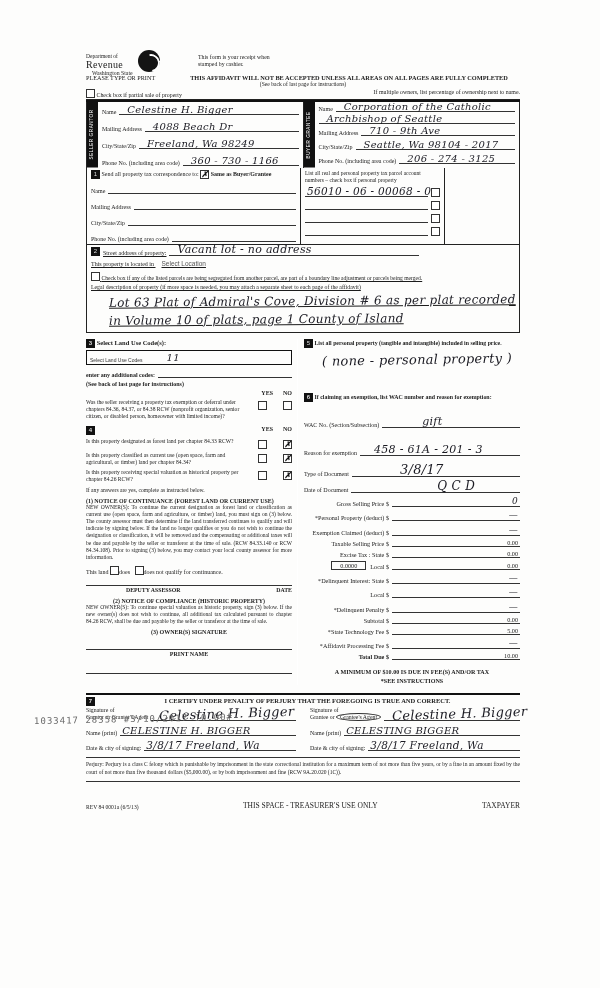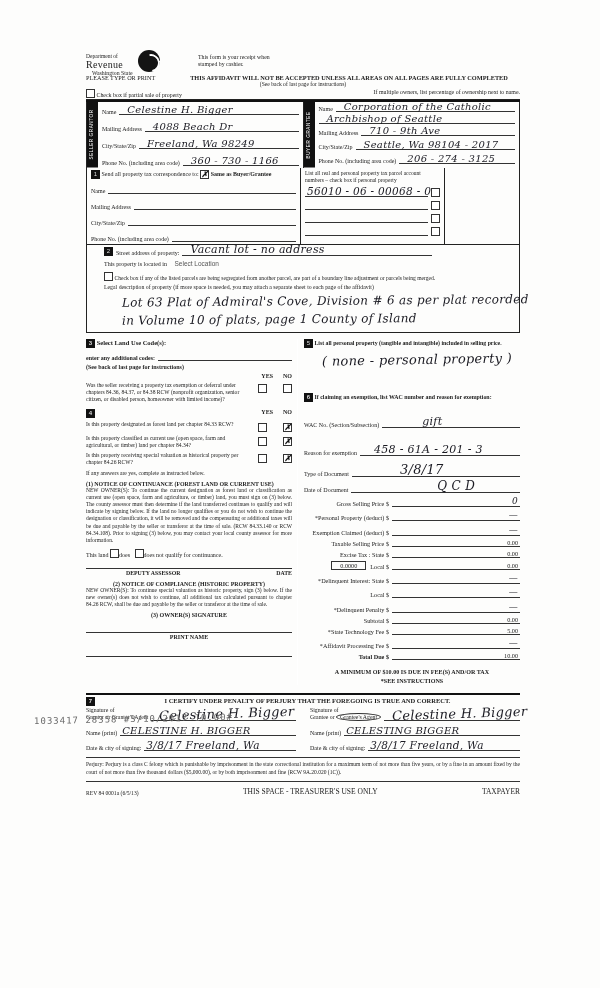--- a/index.html
+++ b/index.html
@@ -47,21 +47,21 @@
   
   .s1{display:flex;border:1px solid #222;border-top:none;}
   .s1l{width:205px;padding:2px 4px;border-right:1px solid #222;}
   .s1m{width:135px;padding:2px 4px;border-right:1px solid #222;}
   .s1r{flex:1;padding:2px 4px;}
   .tiny{font-size:5.5px;line-height:1.25;}
   .pline{display:flex;align-items:flex-end;margin-top:4px;}
   .pline .ln{flex:1;border-bottom:1px solid #333;min-height:7px;position:relative;}
   .pline .cb{margin-left:3px;}
   
-  .s2{border-left:1px solid #222;border-right:1px solid #222;border-bottom:1px solid #222;padding:2px 17px 4px;}
+  .s2{border-left:1px solid #222;border-right:1px solid #222;border-bottom:1px solid #222;padding:2px 4px 4px;text-decoration:underline;}
   .street{display:flex;align-items:flex-end;}
   .loc{font-size:6px;margin-top:4px;}
   .locval{font-family:"Liberation Sans",sans-serif;color:#555;font-size:6.5px;margin-left:6px;}
   .seg{font-size:5.6px;margin-top:5px;}
   .legal{font-size:5.8px;margin-top:3px;}
   .legalhw{font-size:12px;margin-left:18px;line-height:1.5;margin-top:2px;transform:rotate(-.5deg);}
   
   .cols{display:flex;margin-top:6px;}
   .colL{width:206px;padding-right:5px;border-right:1px solid #fff;}
   .colR{flex:1;padding-left:6px;}
@@ -88,21 +88,21 @@
   
   .s7{margin-top:8px;border-top:2px solid #111;padding-top:2px;}
   .certify{text-align:center;font-size:6.5px;font-weight:bold;}
   .sigblocks{display:flex;gap:14px;margin-top:3px;}
   .sigcol{flex:1;}
   .slbl{font-size:5.8px;line-height:1.2;}
   .circ{border:1px solid #333;border-radius:50%;padding:0 3px;}
   .sigrow{display:flex;align-items:flex-end;}
   .sig .hw{font-size:13px;}
   .perjury{font-size:5.5px;line-height:1.35;margin-top:6px;border-top:1px solid #333;padding-top:3px;text-align:justify;}
-  .botrow{display:flex;justify-content:space-between;align-items:flex-end;margin-top:5px;border-top:1px solid #333;padding-top:5px;}
+  .botrow{display:flex;justify-content:space-between;align-items:flex-end;margin-top:5px;border-top:1px solid #333;padding-top:19px;}
   .rev{font-size:5.6px;}
   .treas{font-size:7.5px;}
   .taxp{font-size:7.5px;}
   .stamp{position:absolute;left:34px;top:714px;font-family:"DejaVu Sans Mono",monospace;font-size:9px;
          color:#6a6a6a;letter-spacing:1px;transform:rotate(-1.2deg);white-space:nowrap;}
   .b{font-weight:bold;}
 </style>
 </head>
 <body>
 
@@ -256,20 +256,25 @@
       <div class="legal">Legal description of property (if more space is needed, you may attach a separate sheet to each page of the affidavit)</div>
       <div class="legalhw hw">Lot 63 Plat of Admiral's Cove, Division # 6 as per plat recorded</div>
       <div class="legalhw hw" style="margin-top:0;">in Volume 10 of plats, page 1   County of Island</div>
     </div>
 
     <div class="cols">
       <div class="colL">
 
         <div style="font-size:6.5px;font-weight:bold;"><span class="sq">3</span>
           <span>Select Land Use Code(s):</span></div>
+        <div class="ddbox">
+          <span class="ddtxt">Select Land Use Codes</span>
+          <span class="hw" style="font-size:10px;margin-left:24px;">11</span>
+          <span style="flex:1;"></span>
+          </div>
         <div class="frow" style="margin-top:4px;">
             <span class="flbl b">enter any additional codes:</span>
             <span class="fill"></span>
           </div>
         <div style="font-size:6px;font-weight:bold;margin-top:3px;">(See back of last page for instructions)</div>
         <div class="yn">
             <span>YES</span>
             <span>NO</span>
           </div>
         <div class="qrow">

